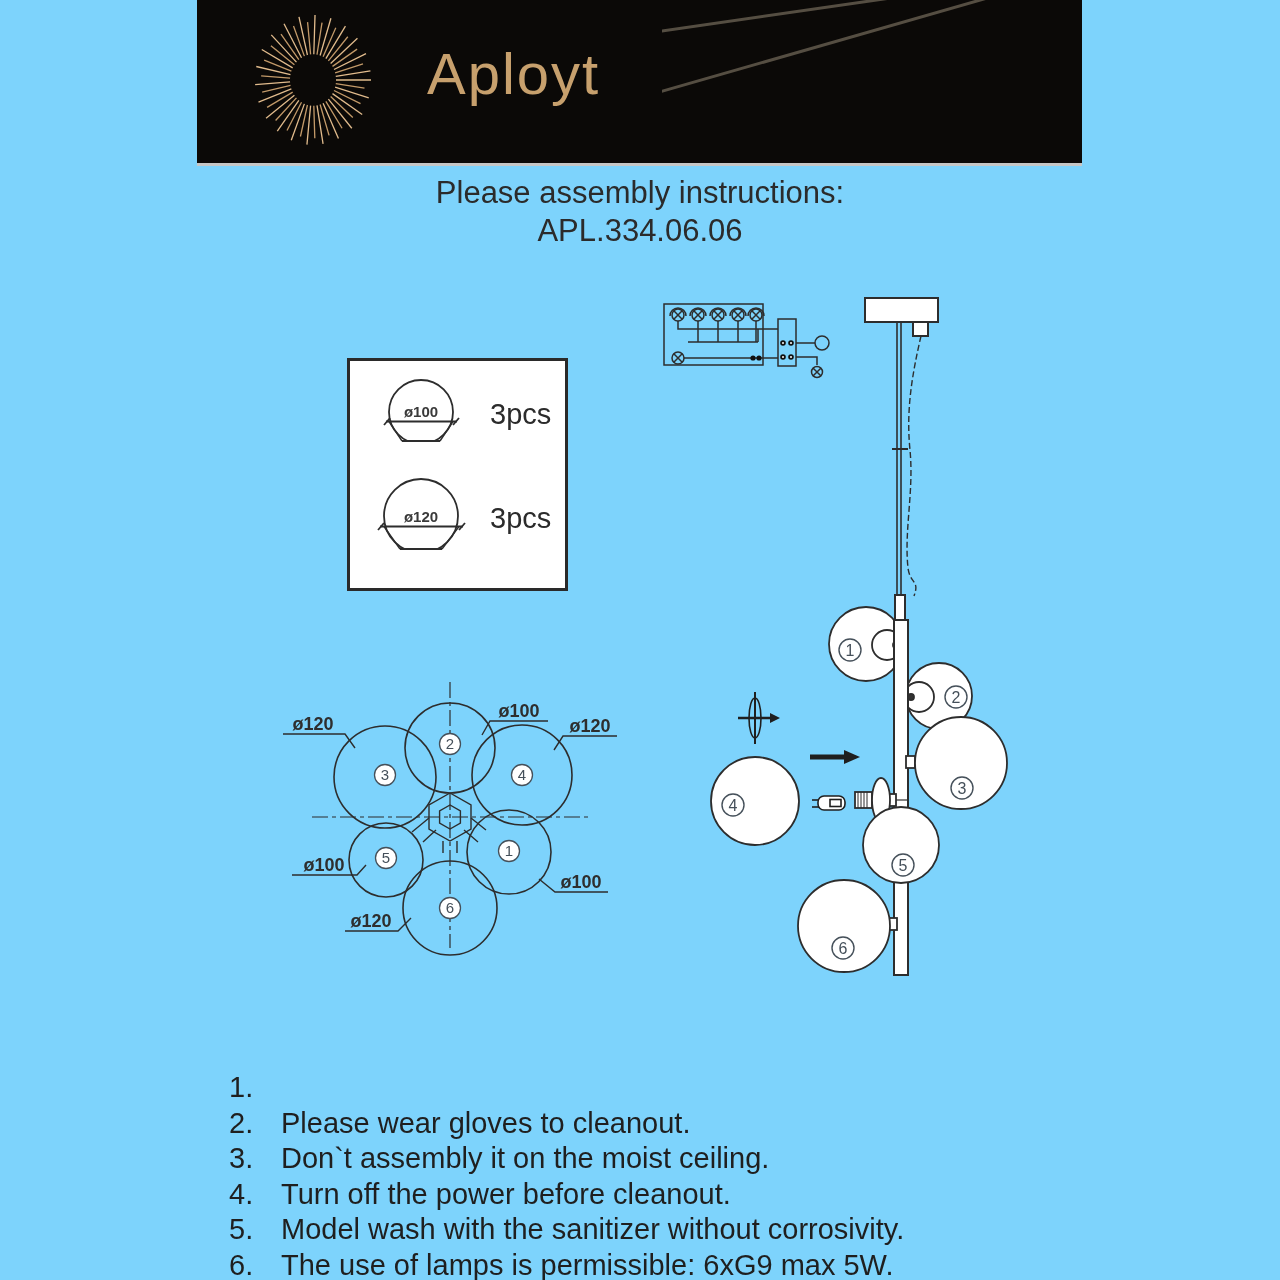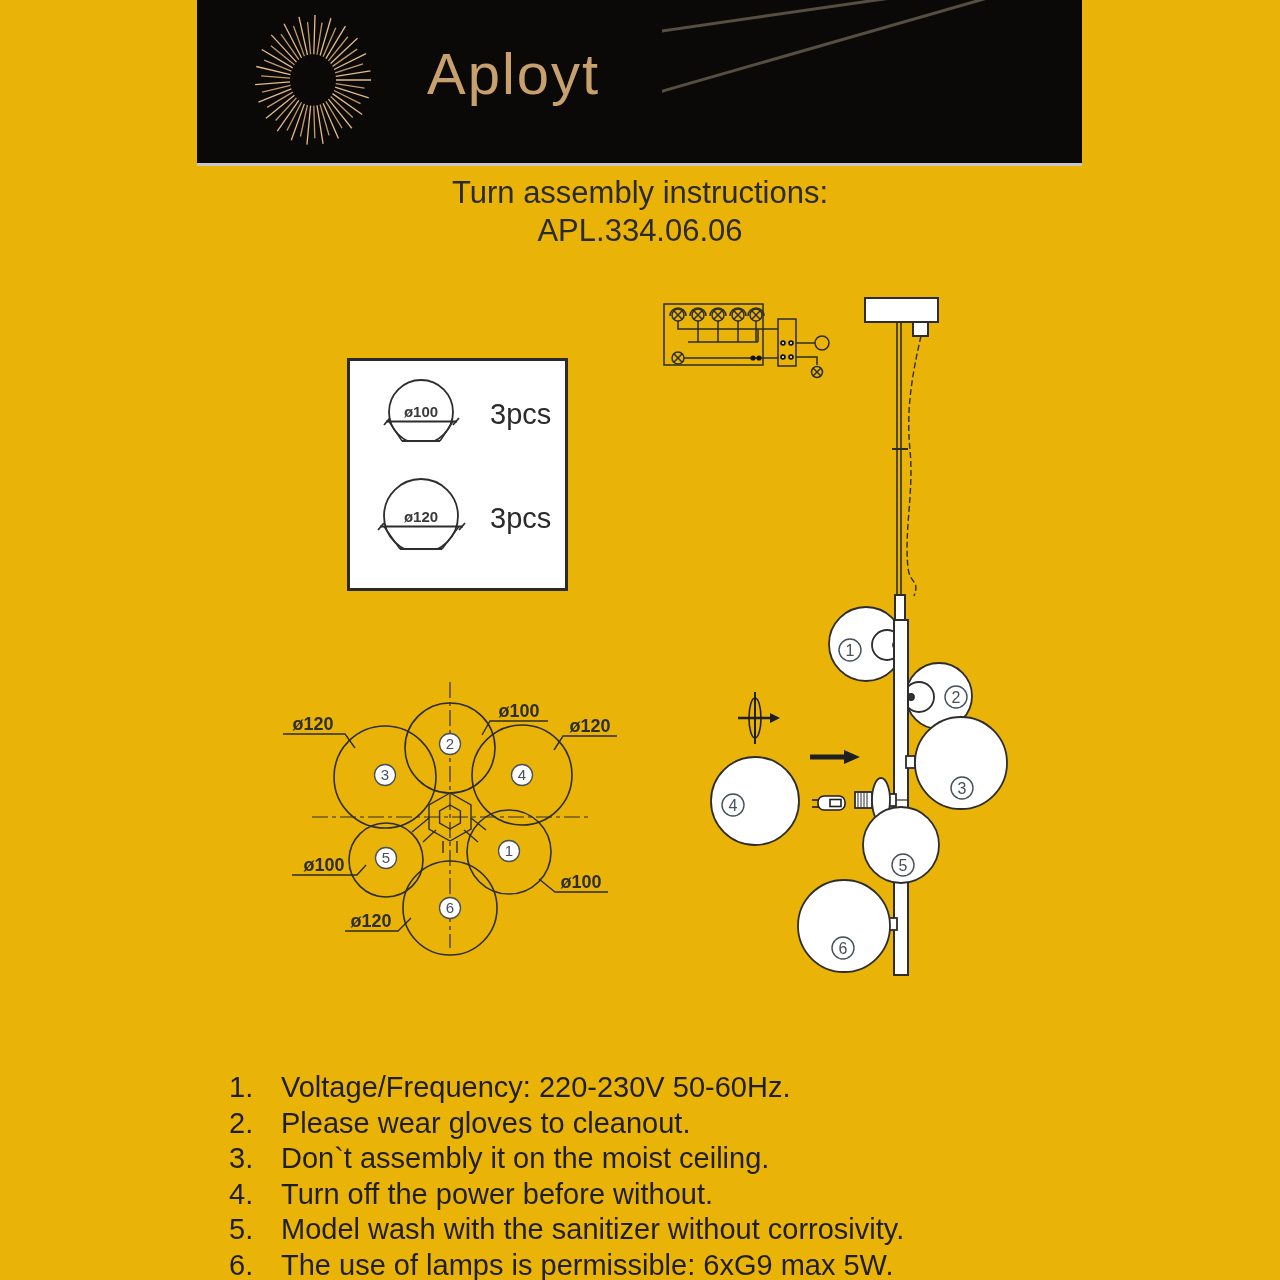--- a/index.html
+++ b/index.html
@@ -1,16 +1,16 @@
 <!DOCTYPE html>
 <html><head>
 <meta charset="utf-8">
 <style>
   html,body{margin:0;padding:0;background:#ffffff;}
-  .page{position:relative;width:1280px;height:1280px;background:#eab308;overflow:hidden;
+  .page{position:relative;width:1280px;height:1280px;background:#7dd3fc;overflow:hidden;
         font-family:"Liberation Sans",sans-serif;color:#262626;}
   .banner{position:absolute;left:197px;top:0;width:885px;height:163px;background:#0b0907;
           border-bottom:3px solid #c6c6c6;overflow:hidden;}
   .star-svg{position:absolute;left:41px;top:5px;}
   .brand{position:absolute;left:230px;top:40px;font-size:58px;font-weight:400;color:#c7a06d;
          letter-spacing:2px;}
   .fan-svg{position:absolute;right:0;top:0;}
   .title-block{position:absolute;left:0;top:174px;width:1280px;text-align:center;
                font-size:31px;line-height:38px;color:#2b2b2b;}
   .parts-box{position:absolute;left:347px;top:358px;width:215px;height:227px;
@@ -86,21 +86,21 @@
         <line x1="423" y1="-30" x2="-45.91228345129139" y2="-404.32775802563157" stroke="#d6af81" stroke-opacity="0.95" stroke-width="3"></line>
         <line x1="423" y1="-30" x2="9.228273758598164" y2="-464.50311686248057" stroke="#d6af81" stroke-opacity="0.95" stroke-width="3"></line>
         <line x1="423" y1="-30" x2="72.02539500767057" y2="-516.6382913935959" stroke="#d6af81" stroke-opacity="0.95" stroke-width="3"></line>
         <line x1="423" y1="-30" x2="141.31706232846557" y2="-559.7685557153562" stroke="#d6af81" stroke-opacity="0.95" stroke-width="3"></line>
         <line x1="423" y1="-30" x2="215.82108060087947" y2="-593.0958136557337" stroke="#d6af81" stroke-opacity="0.95" stroke-width="3"></line>
         <line x1="423" y1="-30" x2="294.1588036997621" y2="-616.0033670005007" stroke="#d6af81" stroke-opacity="0.95" stroke-width="3"></line>
       </svg>
   </div>
 
   <div class="title-block">
-    <div>Turn assembly instructions:</div>
+    <div>Please assembly instructions:</div>
     <div>APL.334.06.06</div>
   </div>
 
   <div class="parts-box">
     <svg width="215" height="227" viewBox="0 0 215 227">
       <g stroke="#2d2d2d" stroke-width="1.8" fill="none">
         <circle cx="71" cy="51" r="32"></circle>
         <line x1="36" y1="60.5" x2="107" y2="60.5"></line>
         <line x1="34" y1="64" x2="40" y2="57"></line>
         <line x1="103" y1="64" x2="109" y2="57"></line>
@@ -341,33 +341,32 @@
       <g>
           <circle cx="190" cy="236" r="10.5" fill="#fff" stroke="#45505a" stroke-width="1.3"></circle>
          <text x="190" y="241" text-anchor="middle" font-size="15" fill="#45505a">6</text>
         </g>
     </g>
   </svg>
 
   <div class="instructions">
     <div class="instr-row">
       <span class="instr-num">1.</span>
-      <span>Voltage/Frequency: 220-230V 50-60Hz.</span>
       </div>
     <div class="instr-row">
       <span class="instr-num">2.</span>
       <span>Please wear gloves to cleanout.</span>
       </div>
     <div class="instr-row">
       <span class="instr-num">3.</span>
       <span>Don`t assembly it on the moist ceiling.</span>
       </div>
     <div class="instr-row">
       <span class="instr-num">4.</span>
-      <span>Turn off the power before without.</span>
+      <span>Turn off the power before cleanout.</span>
       </div>
     <div class="instr-row">
       <span class="instr-num">5.</span>
       <span>Model wash with the sanitizer without corrosivity.</span>
       </div>
     <div class="instr-row">
       <span class="instr-num">6.</span>
       <span>The use of lamps is permissible: 6xG9 max 5W.</span>
       </div>
   </div>

